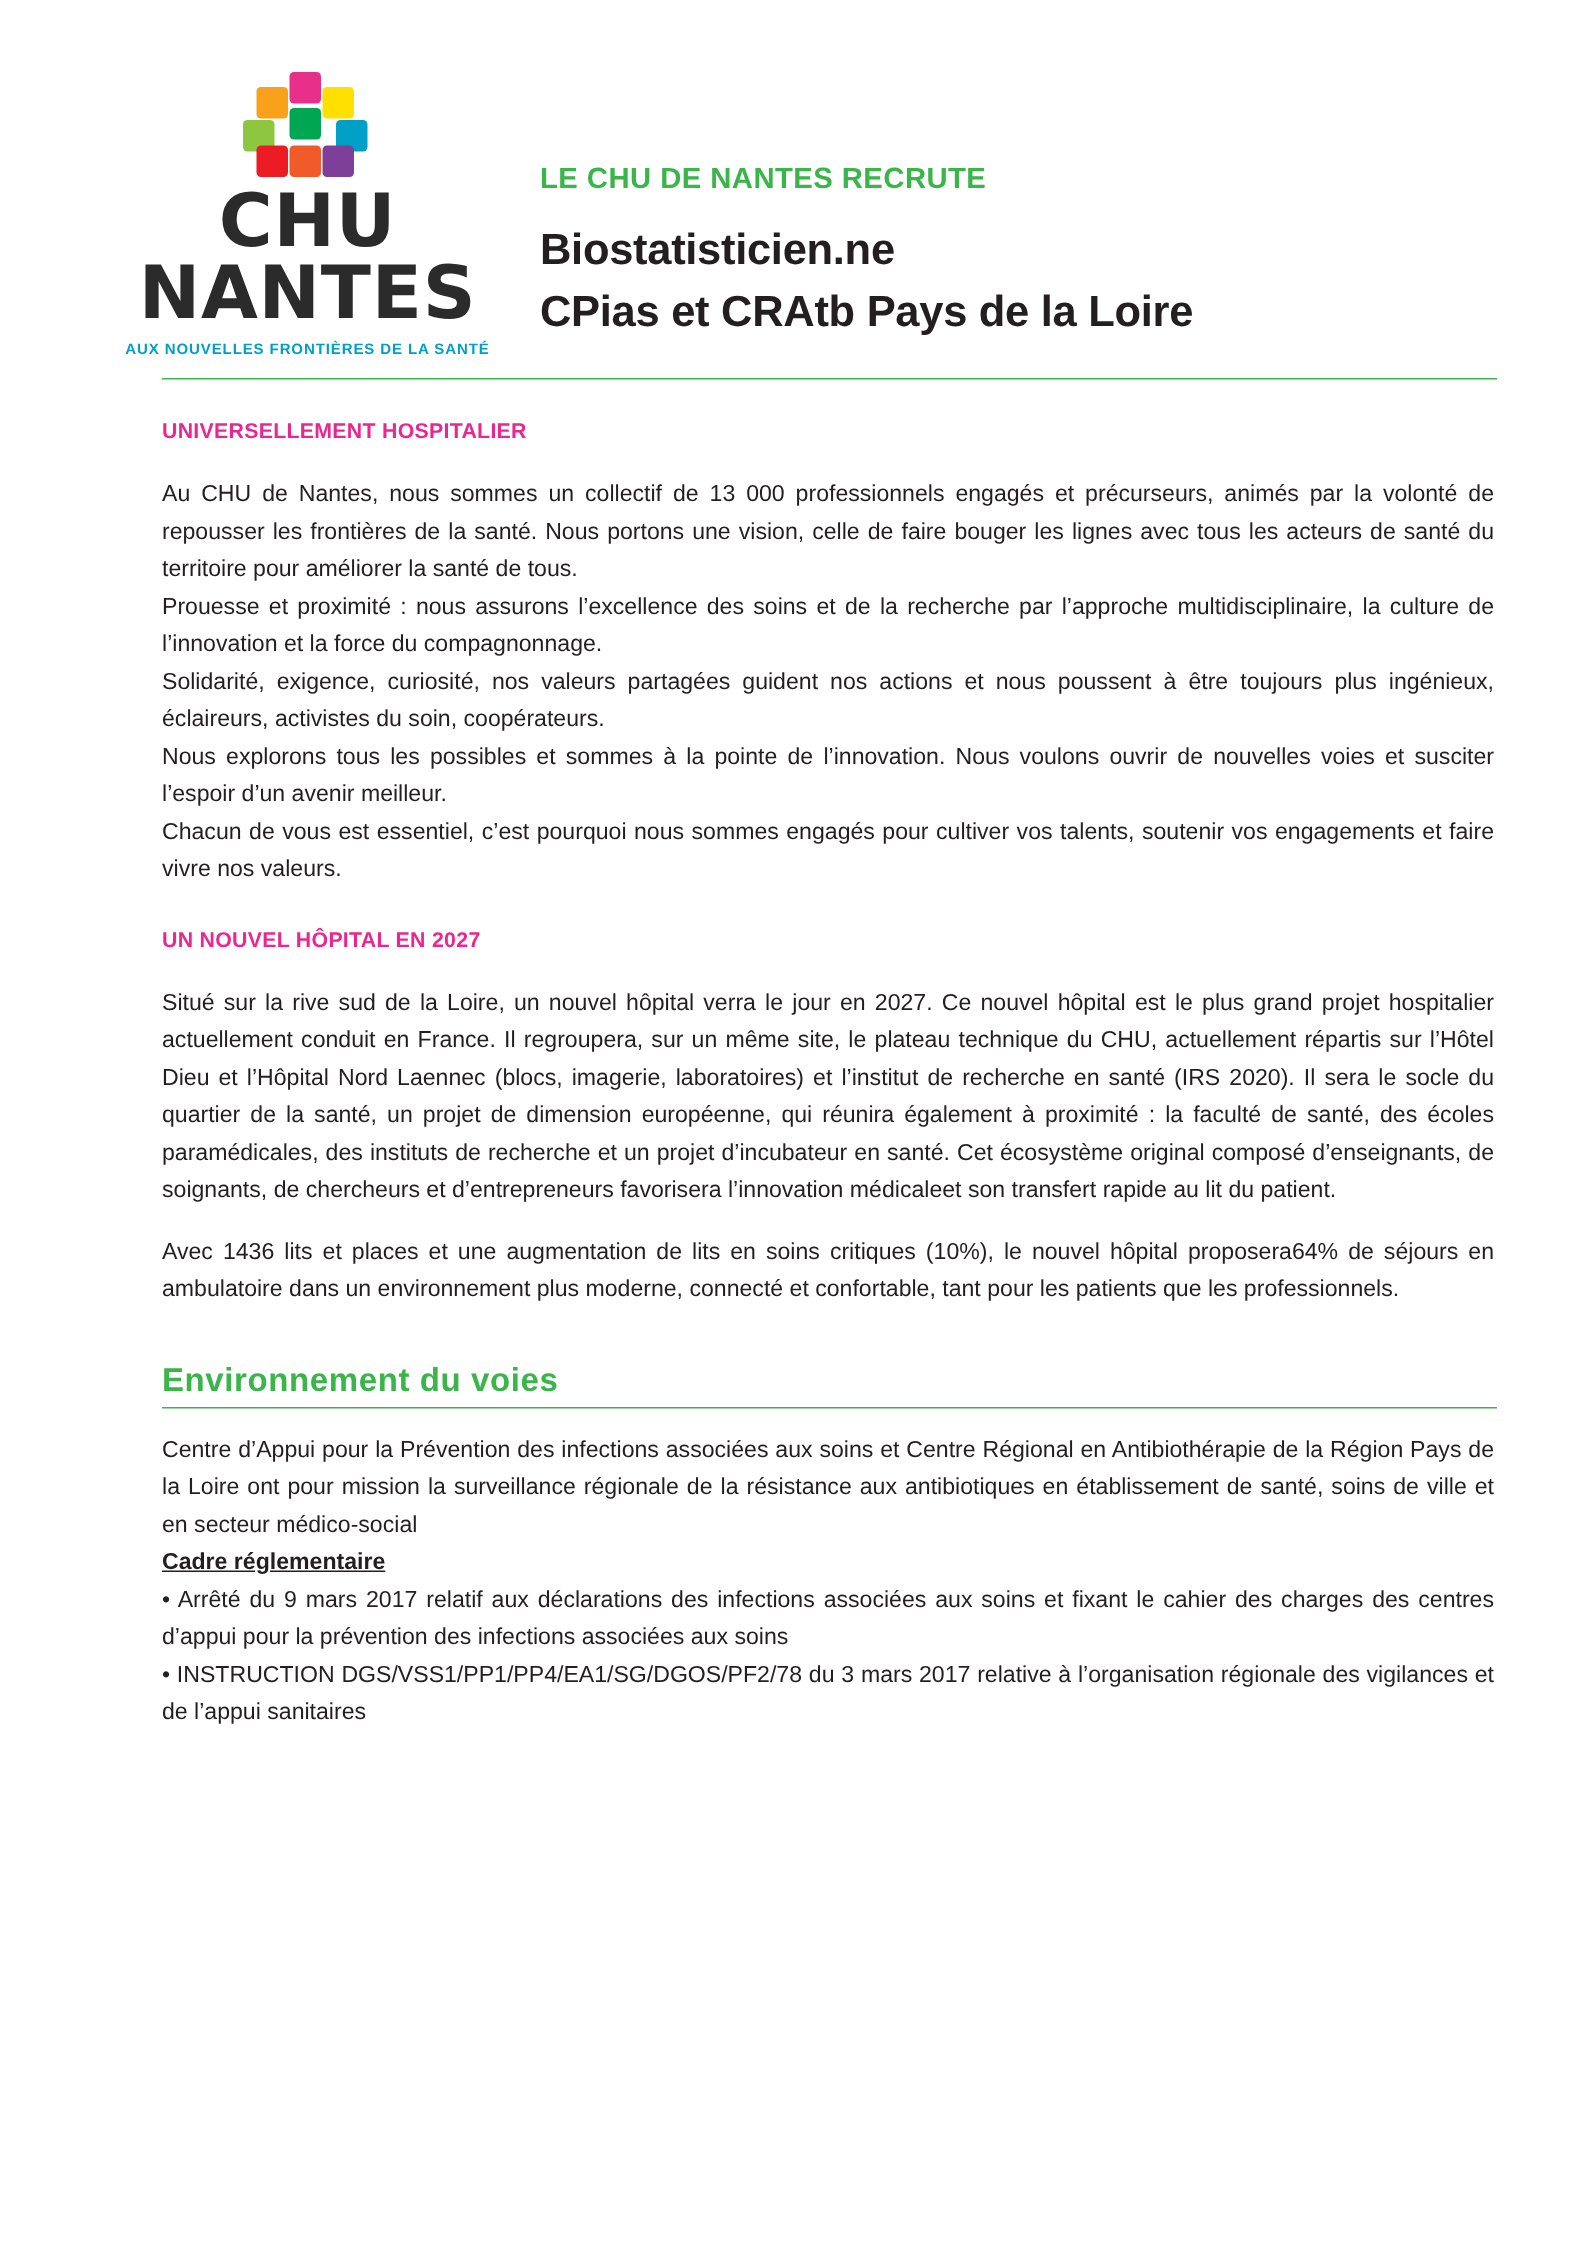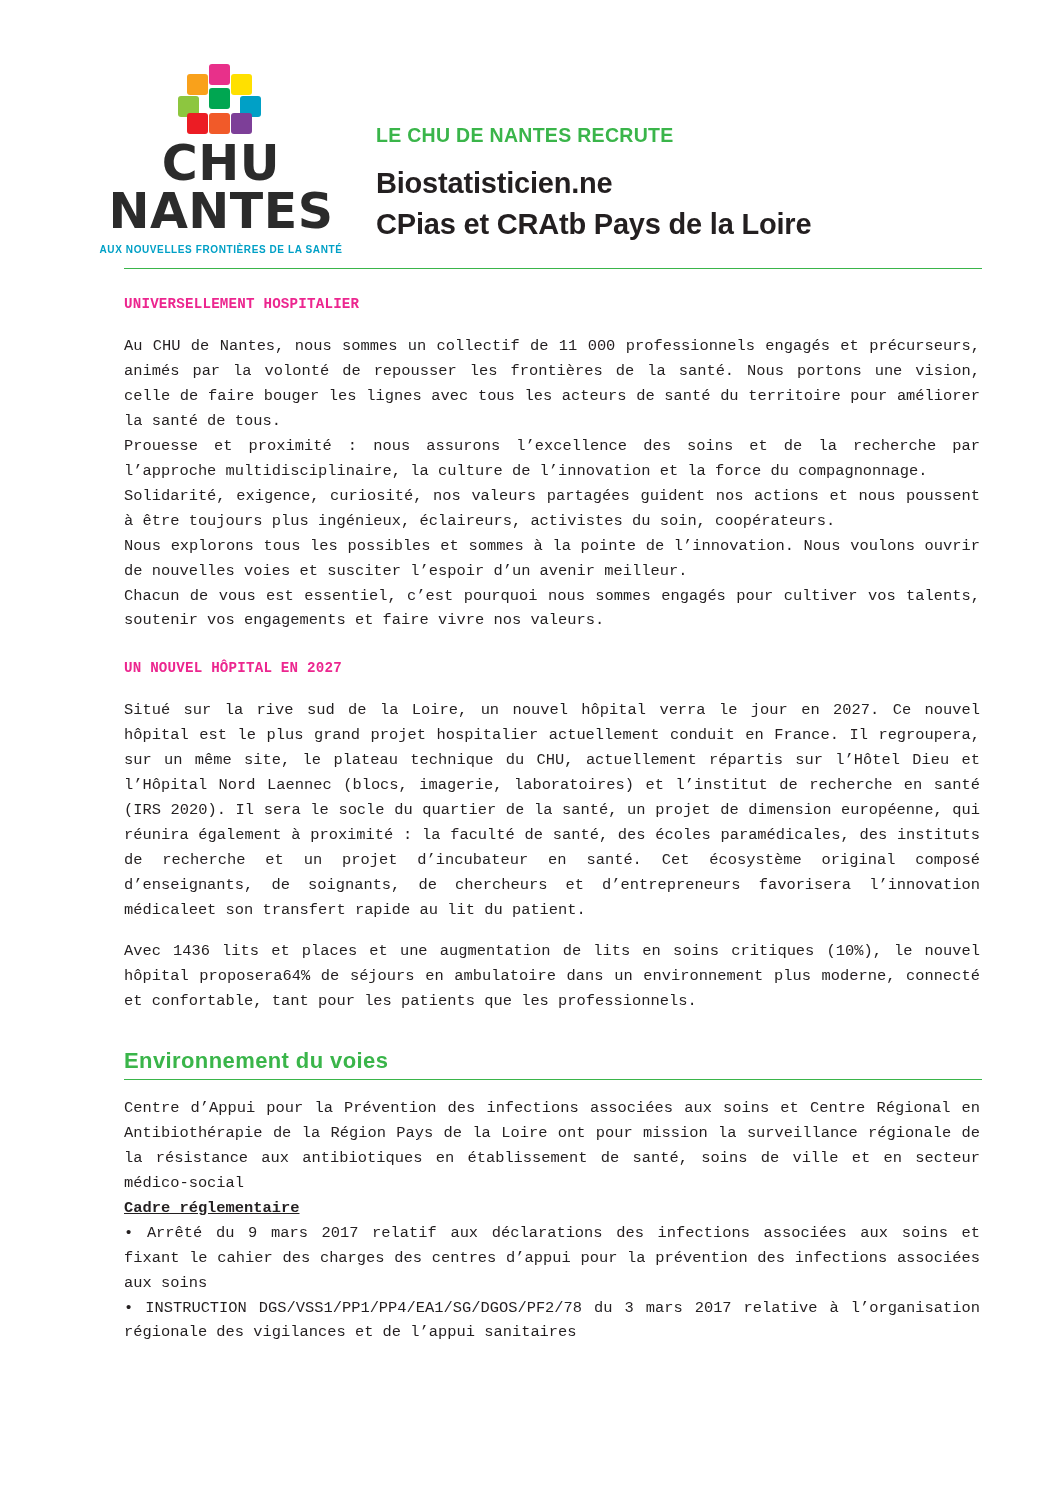--- a/index.html
+++ b/index.html
@@ -12,21 +12,21 @@
     background: #ffffff;
     font-family: "Liberation Sans", sans-serif;
     color: #231f20;
     overflow: hidden;
   }
   .page {
     position: relative;
     width: 1058px;
     height: 1150px;
     box-sizing: border-box;
-    padding: 16px;
+    padding: 0;
   }
 
   
   .header {
     display: flex;
     align-items: flex-start;
     padding: 30px 60px 0 80px;
     height: 250px;
     box-sizing: border-box;
   }
@@ -105,21 +105,20 @@
     margin-left: 108px;
   }
 
   
   .body {
     margin: 0 62px 0 108px;
     font-size: 15.4px;
     line-height: 1.62;
     text-align: justify;
     color: #231f20;
-    font-family: Liberation Mono, monospace;
   }
   .sub-pink {
     color: #ec268f;
     font-weight: bold;
     font-size: 14.2px;
     letter-spacing: 0.2px;
     margin: 24px 0 18px 0;
   }
   .body p {
     margin: 0;
@@ -163,21 +162,21 @@
       <div class="recrute">LE CHU DE NANTES RECRUTE</div>
       <div class="job-title">Biostatisticien.ne</div>
       <div class="job-title">CPias et CRAtb Pays de la Loire</div>
     </div>
   </div>
 
   <div class="section-rule"></div>
 
   <div class="body">
     <div class="sub-pink">UNIVERSELLEMENT HOSPITALIER</div>
-    <p>Au CHU de Nantes, nous sommes un collectif de 11 000 professionnels engagés et précurseurs, animés par la volonté de repousser les frontières de la santé.  Nous portons une vision, celle de faire bouger les lignes avec tous les acteurs de santé du territoire pour améliorer la santé de tous.</p>
+    <p>Au CHU de Nantes, nous sommes un collectif de 13 000 professionnels engagés et précurseurs, animés par la volonté de repousser les frontières de la santé.  Nous portons une vision, celle de faire bouger les lignes avec tous les acteurs de santé du territoire pour améliorer la santé de tous.</p>
     <p>Prouesse et proximité : nous assurons l’excellence des soins et de la recherche par l’approche multidisciplinaire, la culture de l’innovation et la force du compagnonnage.</p>
     <p>Solidarité, exigence, curiosité, nos valeurs partagées guident nos actions et nous poussent à être toujours plus ingénieux, éclaireurs, activistes du soin, coopérateurs.</p>
     <p>Nous explorons tous les possibles et sommes à la pointe de l’innovation. Nous voulons ouvrir de nouvelles voies et susciter l’espoir d’un avenir meilleur.</p>
     <p>Chacun de vous est essentiel, c’est pourquoi nous sommes engagés pour cultiver vos talents, soutenir vos engagements et faire vivre nos valeurs.</p>
 
     <div class="sub-pink">UN NOUVEL HÔPITAL EN 2027</div>
     <p>Situé sur la rive sud de la Loire, un nouvel hôpital verra le jour en 2027. Ce nouvel hôpital est le plus grand projet hospitalier actuellement conduit en France. Il regroupera, sur un même site, le plateau technique du CHU, actuellement répartis sur l’Hôtel Dieu et l’Hôpital Nord Laennec (blocs, imagerie, laboratoires) et l’institut de recherche en santé (IRS 2020). Il sera le socle du quartier de la santé, un projet de dimension européenne, qui réunira également à proximité : la faculté de santé, des écoles paramédicales, des instituts de recherche et un projet d’incubateur en santé. Cet écosystème original composé d’enseignants, de soignants, de chercheurs et d’entrepreneurs favorisera l’innovation médicaleet son transfert rapide au lit du patient.</p>
     <div class="gap"></div>
     <p>Avec 1436 lits et places et une augmentation de lits en soins critiques (10%), le nouvel hôpital proposera64% de séjours en ambulatoire dans un environnement plus moderne, connecté et confortable, tant pour les patients que les professionnels.</p>
   </div>

